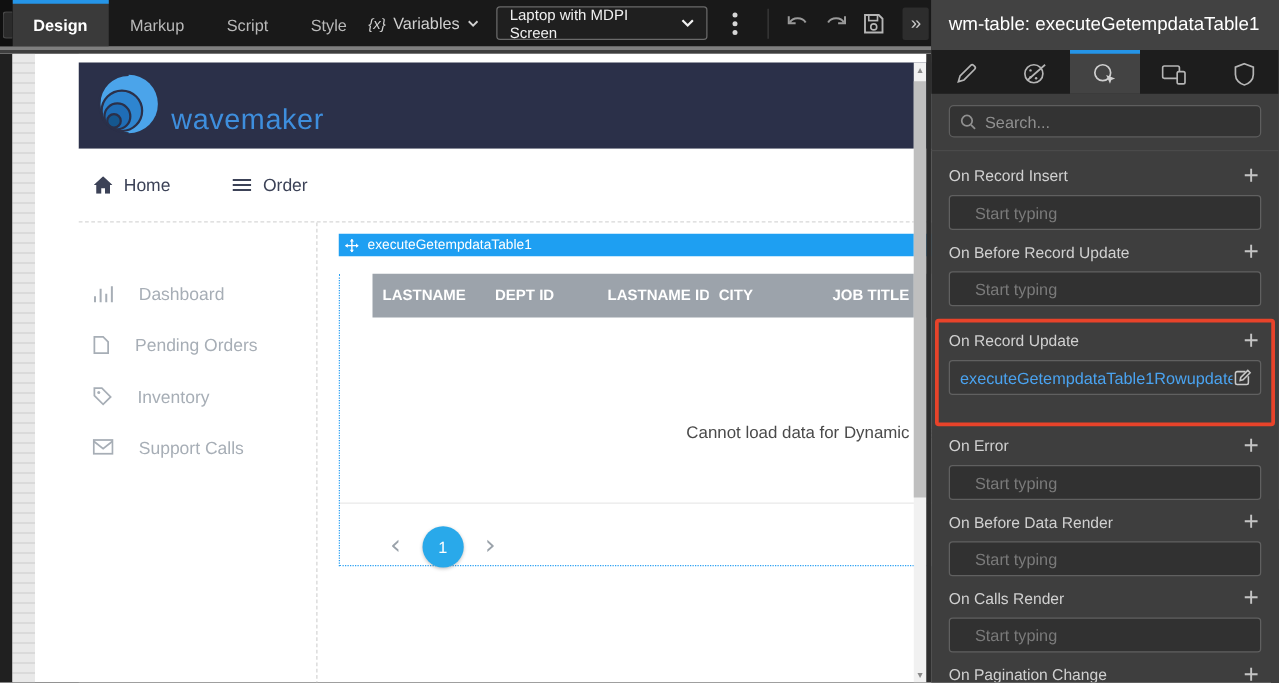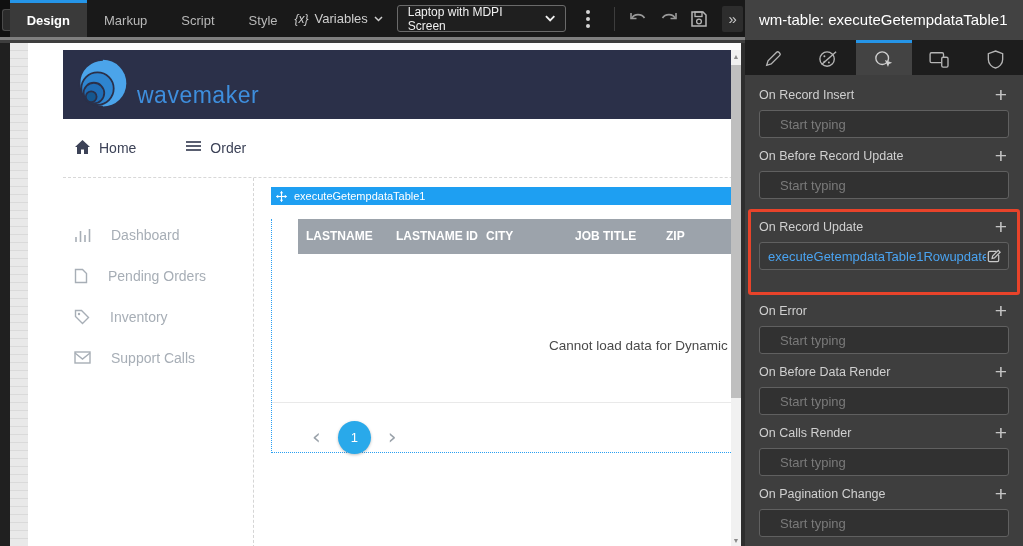--- a/index.html
+++ b/index.html
@@ -32,21 +32,21 @@
   
   .canvas { position:absolute; left:0; top:43px; width:745px; height:503px; background:#fff; overflow:hidden; }
   .canvas-leftbar { position:absolute; left:0; top:0; bottom:0; width:10px; background:#202020; }
   .gutter { position:absolute; left:10px; top:0; bottom:0; width:18px;
     background:repeating-linear-gradient(180deg,#e9e9e9 0 7px,#dadada 7px 8px); }
   .page { position:absolute; left:28px; top:0; width:790px; bottom:0; background:#fff;margin-left:35px; }
   .site-header { margin-top:7px; height:69px; background:#2b3049; display:flex; align-items:center; padding-left:12px; }
   .logo-text { color:#3e8edd; font-size:23px; margin-left:8px; margin-top:22px; letter-spacing:.5px; }
   .nav-bar { height:59px; display:flex; align-items:center; padding-left:12px;
     border-bottom:1px dashed #d8d8d8; background:#fff; }
-  .nav-item { display:flex; align-items:flex-start; gap:9px; color:#3c4257; font-size:14px; cursor:pointer; }
+  .nav-item { display:flex; align-items:center; gap:9px; color:#3c4257; font-size:14px; cursor:pointer; }
   .nav-item + .nav-item { margin-left:50px; }
   .body-row { position:relative; height:370px; display:flex; }
   .sidebar { width:191px; border-right:1px dashed #d5d5d5; padding-top:36px; }
   .side-item { height:41px; display:flex; align-items:center; gap:20px; padding-left:11px;
     color:#a7aeb6; font-size:14px; cursor:pointer; }
   .content { position:relative; flex:1; }
 
   
   .widget { position:absolute; left:17px; top:9px; width:800px; height:252px; }
   .widget-titlebar { height:18px; background:#1e9ff2; display:flex; align-items:center; gap:7px;
@@ -249,20 +249,21 @@
                     <line x1="6" y1="0.5" x2="6" y2="11.5"></line>
                     <line x1="0.5" y1="6" x2="11.5" y2="6"></line>
                   </g>
                 <path d="M6 0l1.8 2.4H4.2zM6 12l1.8-2.4H4.2zM0 6l2.4-1.8v3.6zM12 6l-2.4-1.8v3.6z" fill="#fff"></path>
               </svg>
               <span>executeGetempdataTable1</span>
             </div>
             <div class="widget-body">
               <div class="grid-head">
                 <div>LASTNAME</div>
+                <div>DEPT ID</div>
                 <div>LASTNAME ID</div>
                 <div>CITY</div>
                 <div>JOB TITLE</div>
                 <div>ZIP</div>
               </div>
               <div class="empty-msg">Cannot load data for Dynamic Datatable.</div>
               <div class="grid-divider"></div>
               <div class="pager">
                 <span class="pg-arrow">‹</span>
                 <span class="pg-num">1</span>
@@ -312,20 +313,29 @@
           <rect x="14" y="7" width="7" height="11" rx="1.5" fill="#1d1d1d" stroke="#b5b5b5" stroke-width="1.5"></rect>
         </svg>
       </div>
       <div class="icon-tab">
         <svg width="17" height="19" viewBox="0 0 19 21">
           <path d="M9.5 1l8 3v6.5c0 5-4 8.5-8 9.5-4-1-8-4.5-8-9.5V4z" fill="none" stroke="#b5b5b5" stroke-width="1.5"></path>
         </svg>
       </div>
     </div>
 
+    <div class="search-wrap">
+      <div class="search-box">
+        <svg width="13" height="13" viewBox="0 0 14 14">
+          <circle cx="6" cy="6" r="4.5" fill="none" stroke="#909090" stroke-width="1.5"></circle>
+          <line x1="9.5" y1="9.5" x2="13" y2="13" stroke="#909090" stroke-width="1.5"></line>
+        </svg>
+        <input placeholder="Search..." style="">
+      </div>
+    </div>
 
     <div class="events">
 
       <div class="ev-section">
         <div class="ev-label-row">
           <span class="ev-label">On Record Insert</span>
           <span class="ev-plus">+</span>
         </div>
         <input class="ev-input" placeholder="Start typing" style="">
       </div>

